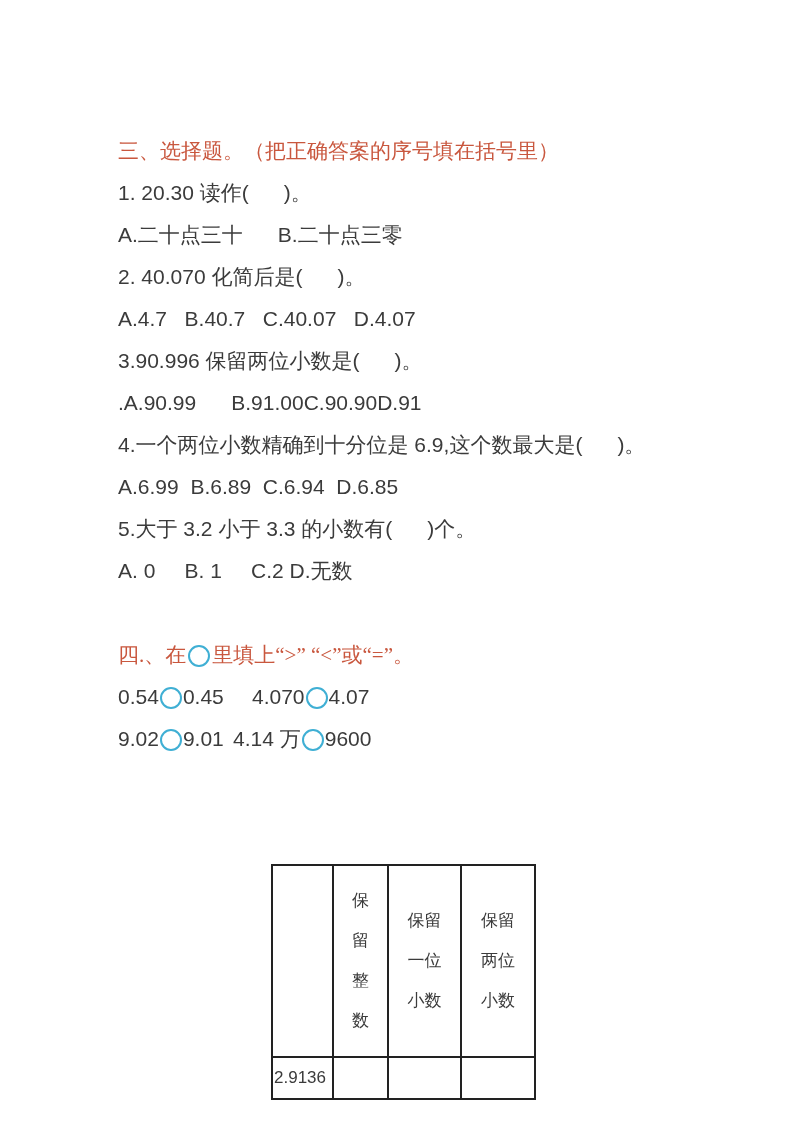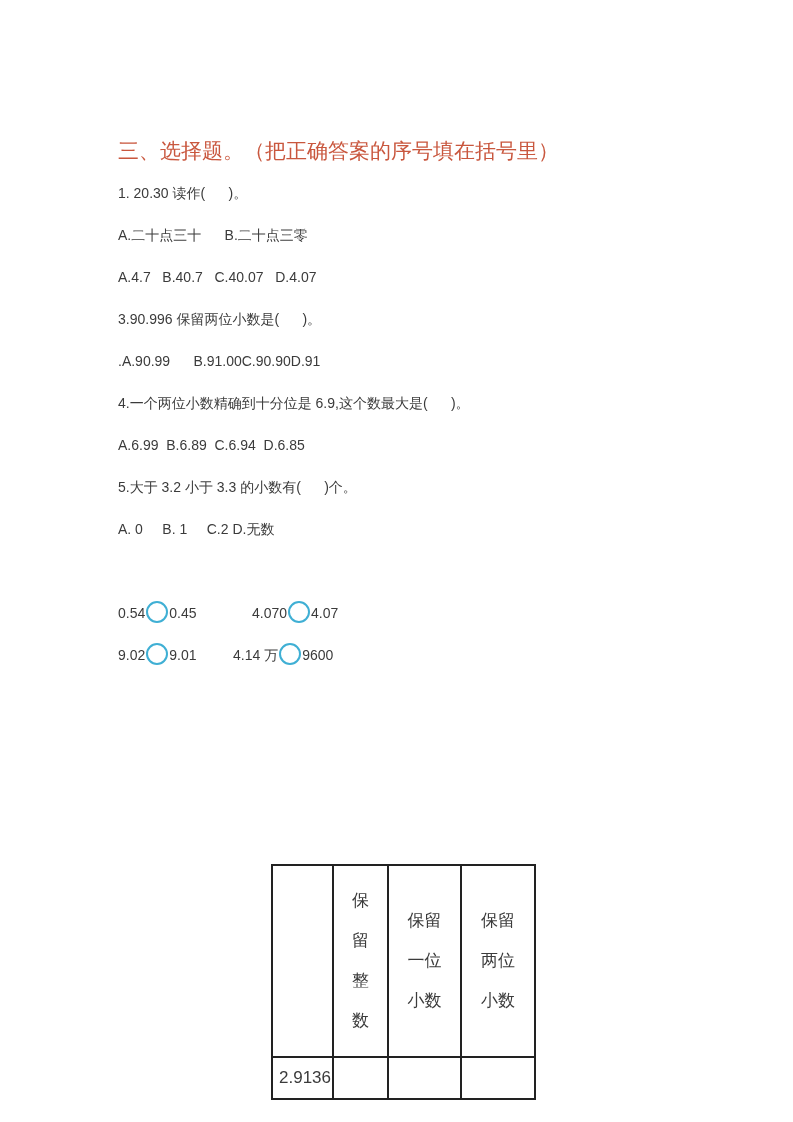--- a/index.html
+++ b/index.html
@@ -13,21 +13,21 @@
   }
   .content {
     position:absolute;
     left:118px;
     top:130px;
     width:620px;
   }
   .lbox {
     height:42px;
     line-height:42px;
-    font-size:14px;
+    font-size:21px;
     color:#3b3b3b;
     white-space:pre;
   }
   .sec-title {
     height:42px;
     line-height:42px;
     font-size:21px;
     color:#c9573e;
     font-family:"Liberation Serif", serif;
     white-space:pre;
@@ -74,44 +74,46 @@
     line-height:40px;
     white-space:pre-line;
     text-align:center;
     padding:15px;
     vertical-align:middle;
   }
   .approx-table td {
     height:40px;
     line-height:40px;
     padding:0 1px;
-    text-align:right;
+    text-align:left;
     white-space:nowrap;
   }
 </style>
 </head>
 <body>
 
 <div class="page">
   <div class="content">
 
     <div class="sec-title">三、选择题。（把正确答案的序号填在括号里）</div>
 
     <div class="lbox">1. 20.30 读作(      )。</div>
     <div class="lbox">A.二十点三十      B.二十点三零</div>
+    <div class="lbox">2. 40.070 化简后是(      )。</div>
     <div class="lbox">A.4.7   B.40.7   C.40.07   D.4.07</div>
     <div class="lbox">3.90.996 保留两位小数是(      )。</div>
     <div class="lbox">.A.90.99      B.91.00C.90.90D.91</div>
     <div class="lbox">4.一个两位小数精确到十分位是 6.9,这个数最大是(      )。</div>
     <div class="lbox">A.6.99  B.6.89  C.6.94  D.6.85</div>
     <div class="lbox">5.大于 3.2 小于 3.3 的小数有(      )个。</div>
     <div class="lbox">A. 0     B. 1     C.2 D.无数</div>
 
     <div class="blank"></div>
 
+    <div class="sec-title"><span>四.、在</span><span class="circle title-circle"></span><span>里填上“&gt;” “&lt;”或“=”。</span></div>
 
     <div class="lbox cmp-row"><span class="pair w134"><span>0.54</span><span class="circle"></span><span>0.45</span></span><span class="pair"><span>4.070</span><span class="circle"></span><span>4.07</span></span></div>
 
 
     <div class="lbox cmp-row"><span class="pair w115"><span>9.02</span><span class="circle"></span><span>9.01</span></span><span class="pair"><span>4.14 万</span><span class="circle"></span><span>9600</span></span></div>
 
   </div>
 
   <table class="approx-table">
     <colgroup>

